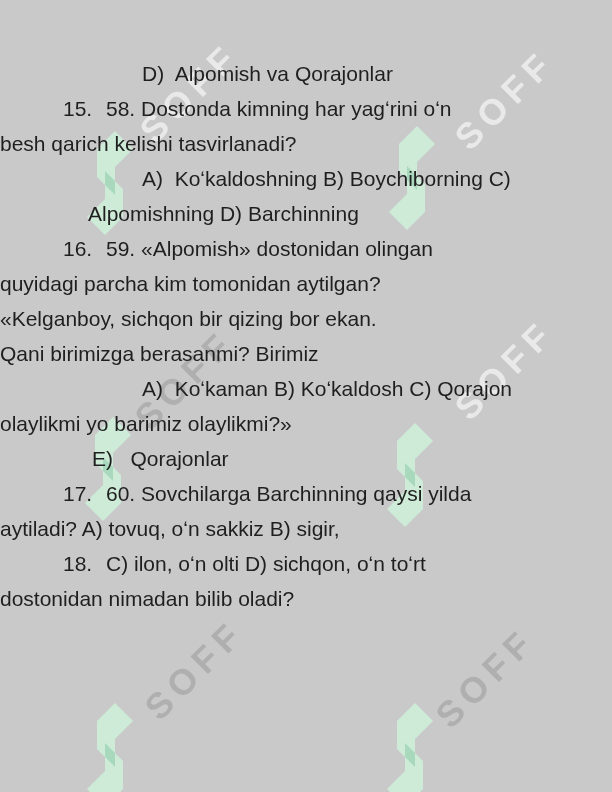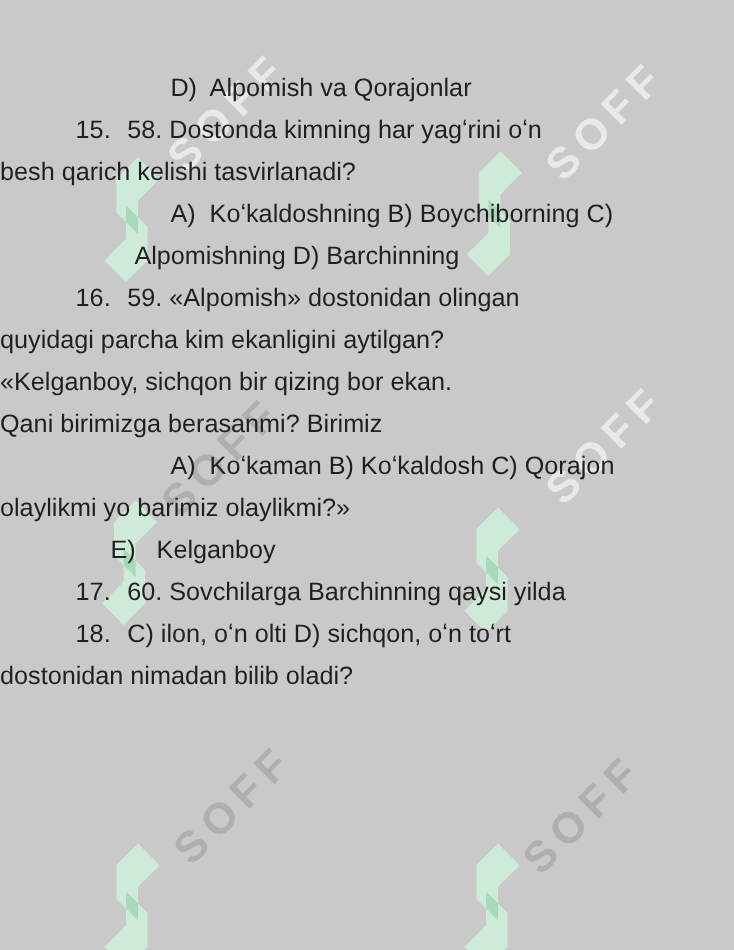--- a/index.html
+++ b/index.html
@@ -35,21 +35,21 @@
   .text-layer{
     position:absolute;left:0;right:0;top:56px;z-index:2;
     color:var(--text-color,#1f1f1f);
     font-size:21px;line-height:35px;
   }
   .line{white-space:pre-wrap;}
   .num-col{display:inline-block;width:43px;}
   .indent-num {padding-left:63px;}
   .indent-cont{}
   .indent-opt {padding-left:142px;}
-  .indent-opt2{padding-left:112px;}
+  .indent-opt2{padding-left:88px;}
   .indent-left{padding-left:92px;}
 </style>
 </head>
 <body>
 
 <div class="page">
   <div class="wm-layer">
       <div class="wm-text white" style="left: 190px; top: 93px;">SOFF</div>
       <div class="wm-text white" style="left: 505px; top: 100px;">SOFF</div>
       <div class="wm-text gray" style="left: 185px; top: 380px;">SOFF</div>
@@ -99,23 +99,24 @@
     </svg>
   </div>
     </div>
   <div class="text-layer">
       <div class="line indent-opt">D)  Alpomish va Qorajonlar</div>
       <div class="line indent-num"><span class="num-col">15.</span>58. Dostonda kimning har yagʻrini oʻn</div>
       <div class="line indent-cont">besh qarich kelishi tasvirlanadi?</div>
       <div class="line indent-opt">A)  Koʻkaldoshning B) Boychiborning C)</div>
       <div class="line indent-opt2">Alpomishning D) Barchinning</div>
       <div class="line indent-num"><span class="num-col">16.</span>59. «Alpomish» dostonidan olingan</div>
-      <div class="line indent-cont">quyidagi parcha kim ekanligini aytilgan?</div>
+      <div class="line indent-cont">quyidagi parcha kim tomonidan aytilgan?</div>
       <div class="line indent-cont">«Kelganboy, sichqon bir qizing bor ekan.</div>
       <div class="line indent-cont">Qani birimizga berasanmi? Birimiz</div>
       <div class="line indent-opt">A)  Koʻkaman B) Koʻkaldosh C) Qorajon</div>
       <div class="line indent-cont">olaylikmi yo barimiz olaylikmi?»</div>
-      <div class="line indent-left">E)   Kelganboy</div>
+      <div class="line indent-left">E)   Qorajonlar</div>
       <div class="line indent-num"><span class="num-col">17.</span>60. Sovchilarga Barchinning qaysi yilda</div>
+      <div class="line indent-cont">aytiladi? A) tovuq, oʻn sakkiz B) sigir,</div>
       <div class="line indent-num"><span class="num-col">18.</span>C) ilon, oʻn olti D) sichqon, oʻn toʻrt</div>
       <div class="line indent-cont">dostonidan nimadan bilib oladi?</div>
     </div>
 </div>
 
 </body></html>

